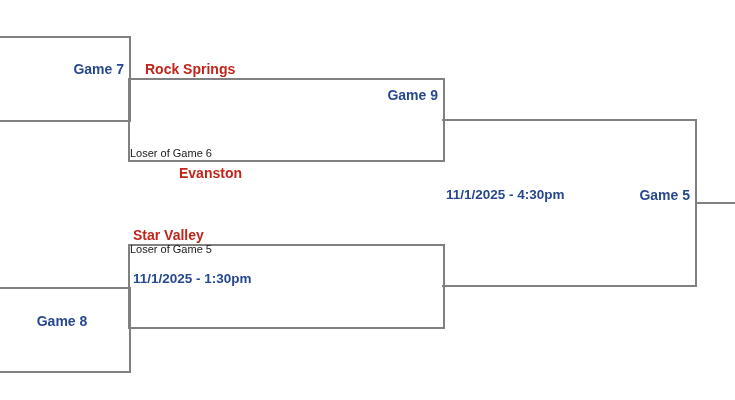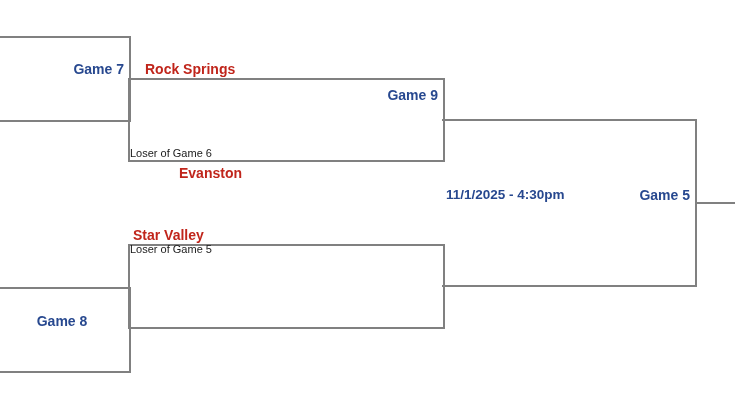--- a/index.html
+++ b/index.html
@@ -80,20 +80,21 @@
   <div class="lbl team-label" style="left:133px; top:166px;margin-left:46px;">Evanston</div>
   <div class="lbl game-label ralign" style="left:300px; top:88px; width:138px;">Game 9</div>
 
   <div class="ln lnh" style="left:128px;top:244px; width:317px;"></div>
   <div class="ln lnh" style="left:128px;top:327px; width:317px;"></div>
   <div class="ln lnv" style="left:443px;top:244px; height:85px;"></div>
   <div class="ln lnv" style="left:128px;top:244px; height:85px;"></div>
 
   <div class="lbl team-label" style="left:133px; top:228px;">Star Valley</div>
   <div class="lbl loser-label" style="left:130px; top:244px;">Loser of Game 5</div>
+  <div class="lbl date-label" style="left:133px; top:272px;">11/1/2025 - 1:30pm</div>
 
   <div class="ln lnh" style="left:442px;top:119px; width:255px;"></div>
   <div class="ln lnh" style="left:442px;top:285px; width:255px;"></div>
   <div class="ln lnv" style="left:695px;top:119px; height:168px;"></div>
 
   <div class="lbl date-label" style="left:446px; top:188px;">11/1/2025 - 4:30pm</div>
   <div class="lbl game-label ralign" style="left:550px; top:188px; width:140px;">Game 5</div>
 
   <div class="ln lnh" style="left:695px;top:202px; width:40px;"></div>
 

